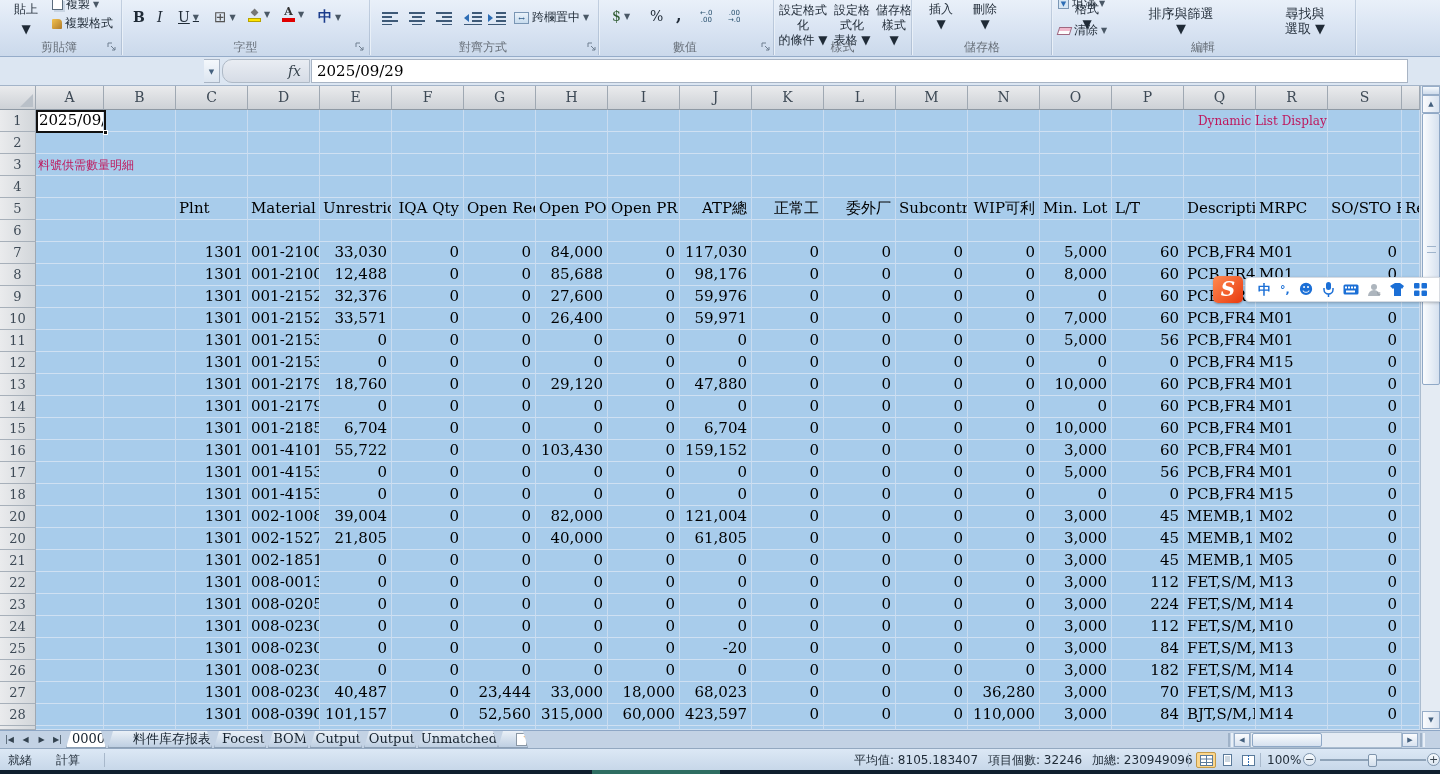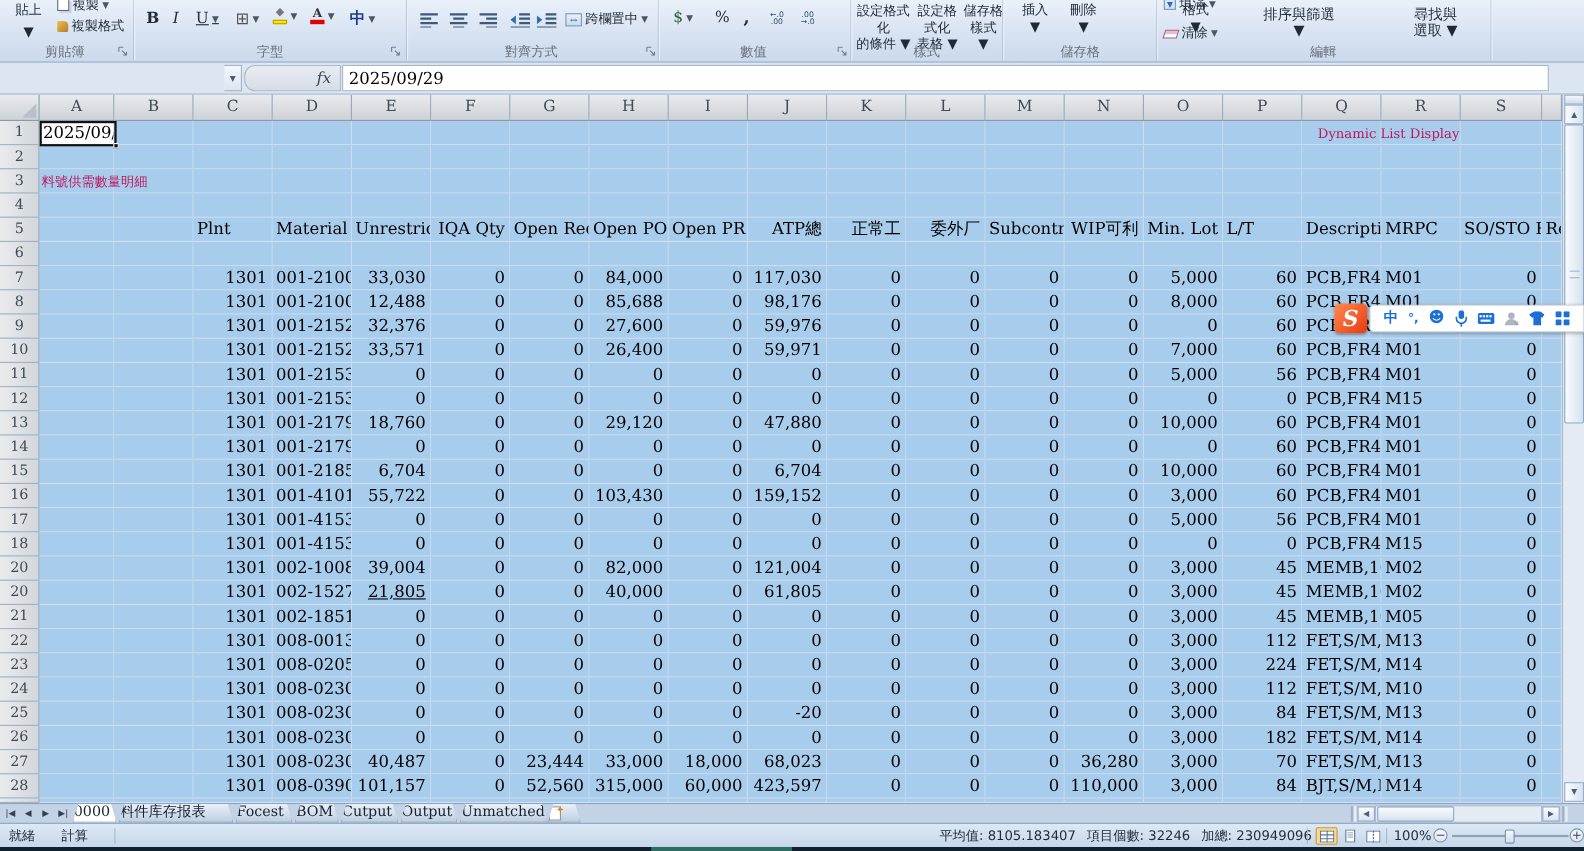--- a/index.html
+++ b/index.html
@@ -60,21 +60,21 @@
 font-size:7px;color:#44607E;text-align:center}
 #vsplit{position:absolute;left:1px;top:0;width:18px;height:9px;background:linear-gradient(#F4F8FC,#CFDCEC);border:1px solid #97ADC8}
 #vthumb{position:absolute;left:1px;top:27px;width:18px;height:272px;background:linear-gradient(90deg,#FAFCFE,#D6E1EF);
 border:1px solid #8FA8C6;border-radius:2px}
 #vthumb:after{content:"";position:absolute;left:4px;top:50%;width:9px;height:5px;margin-top:-3px;
 border-top:1px solid #9FB4CC;border-bottom:1px solid #9FB4CC}
 
 
 #tabbar{position:absolute;left:0;top:730px;width:1440px;height:18px;background:#C3D2E4;border-top:1px solid #8DA6C5}
 .navbtn{position:absolute;top:2px;width:15px;height:14px;font-size:8px;color:#33424F;text-align:center;line-height:14px;font-family:"DejaVu Sans",sans-serif}
-.tab{position:absolute;top:0;height:17px;font-size:13px;line-height:16px;text-align:left;color:#16222E;
+.tab{position:absolute;top:0;height:17px;font-size:13px;line-height:16px;text-align:right;color:#16222E;
 background:linear-gradient(#EAF0F7,#BECFE2);border:1px solid #8DA0B5;border-top:none;
 clip-path:polygon(5px 0,calc(100% - 5px) 0,100% 100%,0 100%)}
 .tab.active{background:#FFFFFF;z-index:2}
 #hscroll-track{position:absolute;left:1250px;top:1px;width:152px;height:16px;background:#E4EBF3;border:1px solid #AABCCF}
 #hthumb{position:absolute;left:1252px;top:2px;width:70px;height:14px;background:linear-gradient(#FAFCFE,#D6E1EF);border:1px solid #8FA8C6;border-radius:2px}
 .hsbtn{position:absolute;top:2px;width:16px;height:14px;background:linear-gradient(#FBFCFE,#D9E3F0);border:1px solid #97ADC8;
 font-size:7px;color:#44607E;text-align:center;line-height:12px}
 .ridge{position:absolute;top:2px;width:5px;height:14px;border-left:2px solid #9FB2C8;border-right:2px solid #E8EFF7}
 
 
@@ -772,21 +772,21 @@
           <div class="cell" style="width: 72px;">M02</div>
           <div class="cell num" style="width: 74px;">0</div>
           <div class="cell" style="width: 18px;"></div>
         </div>
         <div class="row">
           <div class="rhdr">20</div>
           <div class="cell" style="width: 68px;"></div>
           <div class="cell" style="width: 72px;"></div>
           <div class="cell num" style="width: 72px;">1301</div>
           <div class="cell" style="width: 72px;">002-15273</div>
-          <div class="cell num" style="width: 72px; text-decoration: underline;">21,805</div>
+          <div class="cell num" style="width: 72px;">21,805</div>
           <div class="cell num" style="width: 72px;">0</div>
           <div class="cell num" style="width: 72px;">0</div>
           <div class="cell num" style="width: 72px;">40,000</div>
           <div class="cell num" style="width: 72px;">0</div>
           <div class="cell num" style="width: 72px;">61,805</div>
           <div class="cell num" style="width: 72px;">0</div>
           <div class="cell num" style="width: 72px;">0</div>
           <div class="cell num" style="width: 72px;">0</div>
           <div class="cell num" style="width: 72px;">0</div>
           <div class="cell num" style="width: 72px;">3,000</div>

